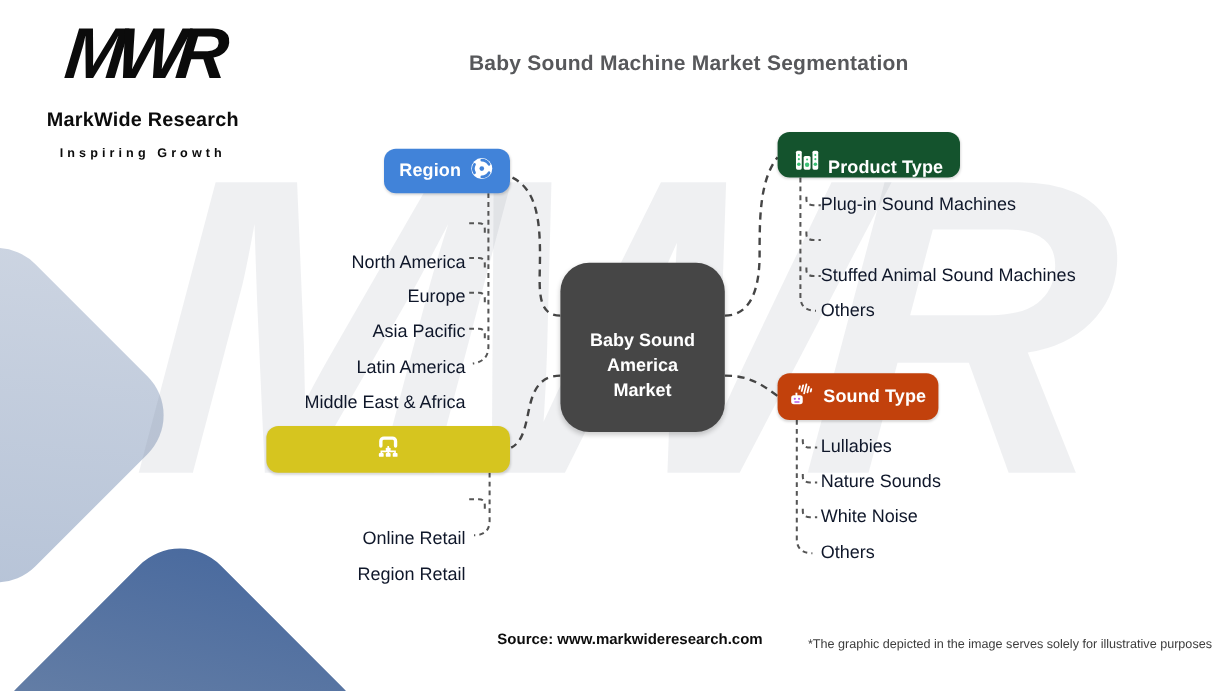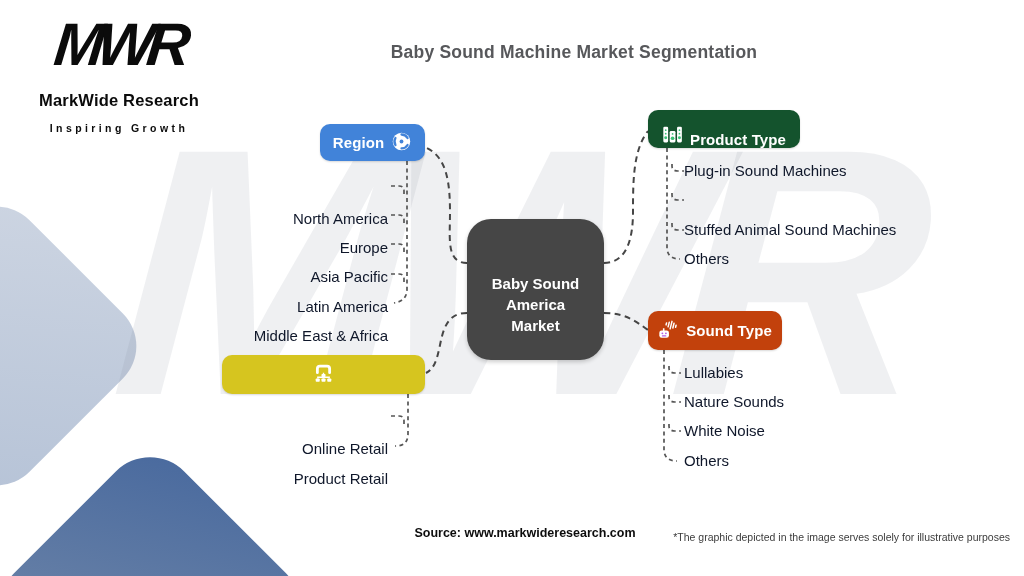--- a/index.html
+++ b/index.html
@@ -195,18 +195,18 @@
   <div class="item left" style="top:161px">Plug-in Sound Machines</div>
   <div class="item left" style="top:220px">Stuffed Animal Sound Machines</div>
   <div class="item left" style="top:249px">Others</div>
 
   <div class="item left" style="top:363px">Lullabies</div>
   <div class="item left" style="top:392px">Nature Sounds</div>
   <div class="item left" style="top:421px">White Noise</div>
   <div class="item left" style="top:451px">Others</div>
 
   <div class="item right" style="top:406px">Online Retail</div>
-  <div class="item right" style="top:436px">Product Retail</div>
+  <div class="item right" style="top:436px">Region Retail</div>
 
   <div class="source">Source: www.markwideresearch.com</div>
   <div class="disclaimer">*The graphic depicted in the image serves solely for illustrative purposes</div>
 
 </div>
 
 </body></html>

